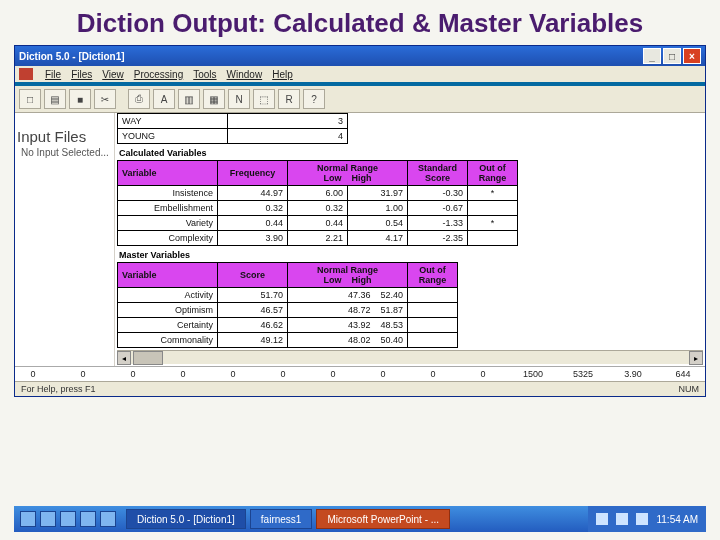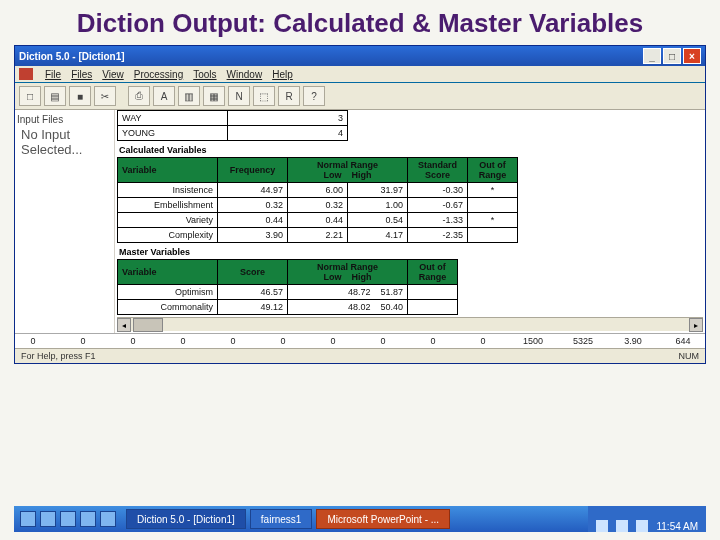--- a/index.html
+++ b/index.html
@@ -3,56 +3,56 @@
 <meta charset="utf-8">
 <style>
   * { margin:0; padding:0; box-sizing:border-box; font-family: Tahoma, Arial, sans-serif; }
   body { width:720px; height:540px; background:#f5f5f0; overflow:hidden; font-size:10px; }
   .slide-title { text-align:center; font-size:26px; font-weight:bold; color:#4a1c6e; padding:8px 0 6px; }
   .win-wrap { margin:0 14px; border:1px solid #0a2a8a; }
   .titlebar { background:linear-gradient(#2a6cd8,#1e4fb0); color:#fff; font-size:10px; font-weight:bold; padding:2px 4px; display:flex; align-items:center; }
   .titlebar .spacer { flex:1; }
   .win-btn { width:18px; height:16px; background:#e8e8e0; border:1px solid #fff; margin-left:2px; display:inline-flex; align-items:center; justify-content:center; color:#333; font-size:10px; }
   .win-btn.close { background:#d84020; color:#fff; }
-  .menubar { background:#ece9d8; border-bottom:1px solid #0369a1; padding:2px 4px; font-size:10px; display:flex; align-items:center; gap:10px; color:#222; }
+  .menubar { background:#ece9d8; border-bottom:4px solid #0369a1; padding:2px 4px; font-size:10px; display:flex; align-items:center; gap:10px; color:#222; }
   .menubar .app-icon { width:14px; height:12px; background:#c04030; display:inline-block; margin-right:2px; }
   .menuitem span.u { text-decoration:underline; }
   .toolbar { background:#ece9d8; border-bottom:1px solid #aca899; padding:3px 4px; display:flex; gap:3px; }
   .tb-btn { width:22px; height:20px; border:1px solid #aca899; background:#f4f2e8; display:inline-flex; align-items:center; justify-content:center; font-size:10px; color:#444; }
   .tb-sep { width:6px; }
   .workspace { display:flex; background:#fff; }
   .sidebar { width:100px; border-right:1px solid #d4d0c8; padding:2px; }
-  .side-hdr { font-size:10px; color:#444; padding:2px 0; }
-  .side-item { font-size:13px; color:#555; padding-left:4px; }
+  .side-hdr { font-size:15px; color:#444; padding:2px 0;margin-top:11px; }
+  .side-item { font-size:10px; color:#555; padding-left:4px; }
   .content { flex:1; padding:0 2px 2px 2px; }
   .small-table, .hdr-table { border-collapse:collapse; font-size:9px; color:#111; }
   .small-table th, .small-table td, .hdr-table th, .hdr-table td {
     border:1px solid #000; padding:2px 4px; text-align:right; background:#fff;
   }
   .small-table td.lbl, .hdr-table th.lbl { text-align:left;margin-top:20px; }
-  .hdr-table th { font-weight:bold; text-align:center; background:#15803d; }
+  .hdr-table th { font-weight:bold; text-align:center; background:#d946ef; }
   .hdr-table th .sub { font-weight:bold; font-size:9px; }
   .section-title { font-size:9px; font-weight:bold; padding:4px 2px 2px; }
   .mark-cell { text-align:center !important; }
   .scroll-h { height:14px; background:#ece9d8; border-top:1px solid #aca899; position:relative; margin-top:2px; }
   .scroll-h .track-arrow { position:absolute; top:0; width:14px; height:14px; background:#d4d0c8; border:1px solid #888; font-size:8px; display:flex; align-items:center; justify-content:center; }
   .scroll-h .thumb { position:absolute; top:0; left:16px; width:30px; height:14px; background:#c8c4b8; border:1px solid #888; }
   .num-row { background:#fff; border-top:1px solid #aaa; font-size:9px; color:#222; display:flex; gap:26px; padding:2px 6px; }
   .num-row span { display:inline-block; min-width:24px; text-align:center; }
   .statusbar { background:#ece9d8; border-top:1px solid #aca899; font-size:9px; color:#333; padding:2px 6px; display:flex; }
   .statusbar .spacer { flex:1; }
   .taskbar { position:absolute; left:14px; right:14px; bottom:8px; height:26px; background:linear-gradient(#3f8ee0,#235cbf); display:flex; align-items:center; font-size:10px; color:#fff; }
   .start-btn { background:linear-gradient(#4fb23a,#2f8a20); height:100%; padding:0 14px 0 8px; display:flex; align-items:center; font-weight:bold; border-radius:0 10px 10px 0; gap:4px; font-style:italic; }
   .start-btn .logo { width:14px; height:14px; background:conic-gradient(#e33 0 25%, #3c3 0 50%, #36f 0 75%, #fc3 0 100%); border-radius:2px; }
   .quick { display:flex; gap:4px; padding:0 6px; }
   .quick .qi { width:16px; height:16px; background:#7fb6f0; border:1px solid #1c4490; }
   .task-btn { height:20px; background:#2f6ac8; border:1px solid #1c4490; margin-left:4px; padding:0 10px; display:flex; align-items:center; color:#fff; font-size:10px; gap:4px; }
   .task-btn.active { background:#1f4ea8; }
   .task-btn.ppt { background:#c44a20; border-color:#902e10; }
-  .tray { margin-left:auto; background:#2f6ac8; height:100%; padding:0 8px; display:flex; align-items:flex-end; gap:8px; }
+  .tray { margin-left:auto; background:#2f6ac8; height:100%; padding:0 8px; display:flex; align-items:center; gap:8px; }
   .tray .ti { width:12px; height:12px; background:#cde4ff; }
 </style>
 </head>
 <body>
 
 <div class="slide-title">Diction Output:  Calculated &amp; Master Variables</div>
 
 <div class="win-wrap">
 
   <div class="titlebar">
@@ -164,23 +164,35 @@
         <tbody>
             <tr>
           <th class="lbl" style="width:100px">Variable</th>
           <th style="width:70px">Score</th>
           <th style="width:120px"><span>Normal Range</span><br><span class="sub"><span>Low</span>&nbsp;&nbsp;&nbsp;&nbsp;<span>High</span></span></th>
           <th style="width:50px">Out of Range</th>
         </tr>
         </tbody>
           <tbody id="master-body">
             <tr>
+              <td class="lbl">Activity</td>
+              <td>51.70</td>
+              <td>47.36&nbsp;&nbsp;&nbsp;&nbsp;52.40</td>
+              <td class="mark-cell"></td>
+            </tr>
+            <tr>
               <td class="lbl">Optimism</td>
               <td>46.57</td>
               <td>48.72&nbsp;&nbsp;&nbsp;&nbsp;51.87</td>
+              <td class="mark-cell"></td>
+            </tr>
+            <tr>
+              <td class="lbl">Certainty</td>
+              <td>46.62</td>
+              <td>43.92&nbsp;&nbsp;&nbsp;&nbsp;48.53</td>
               <td class="mark-cell"></td>
             </tr>
             <tr>
               <td class="lbl">Commonality</td>
               <td>49.12</td>
               <td>48.02&nbsp;&nbsp;&nbsp;&nbsp;50.40</td>
               <td class="mark-cell"></td>
             </tr>
           </tbody>
       </table>

